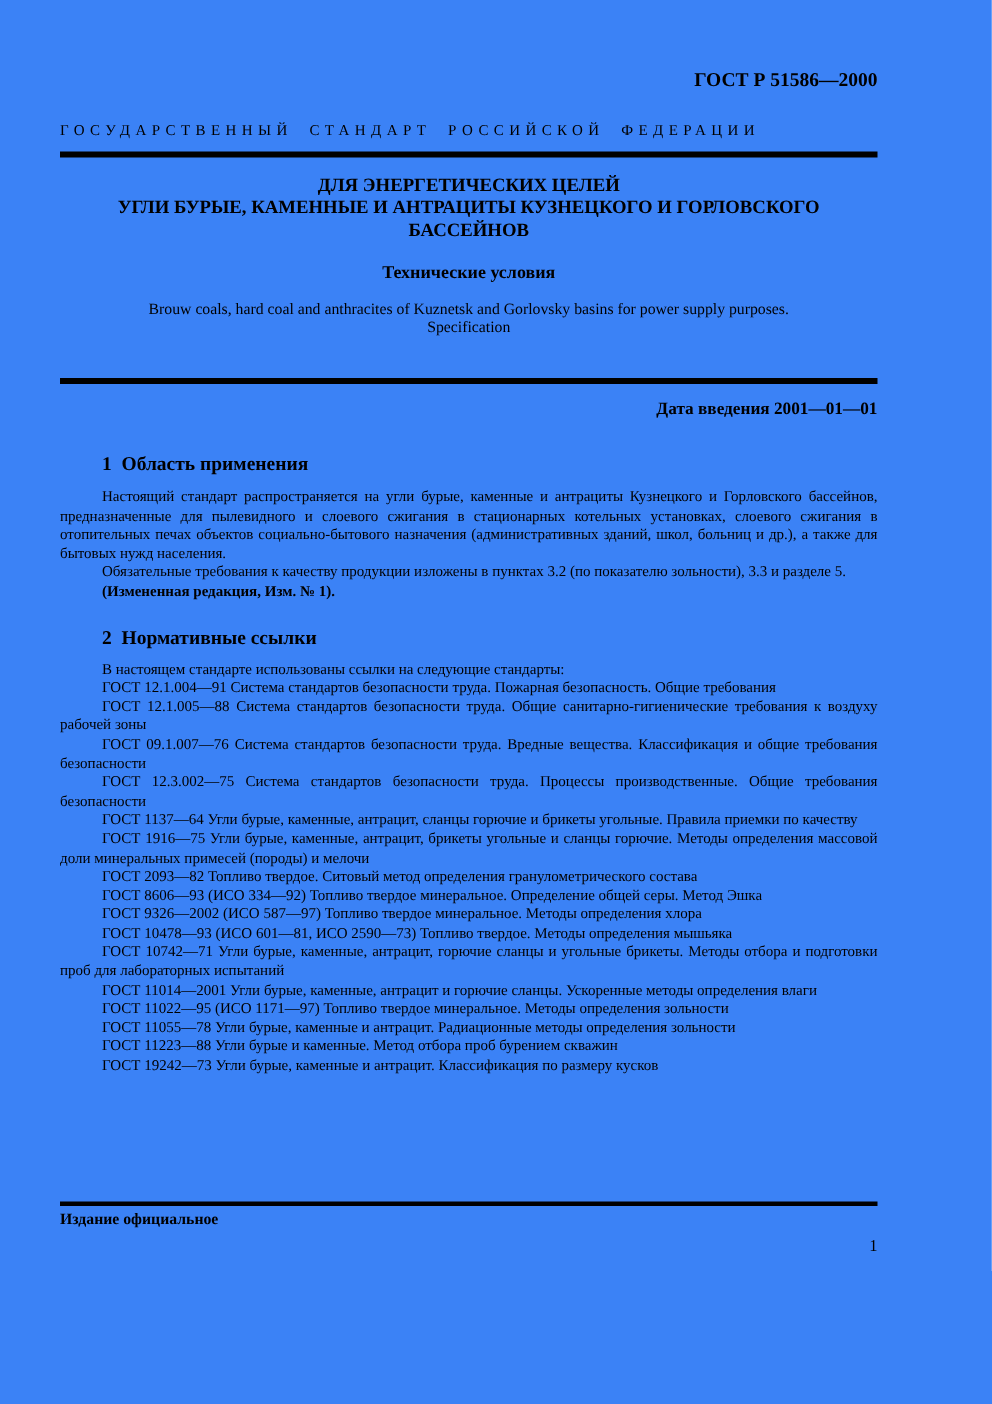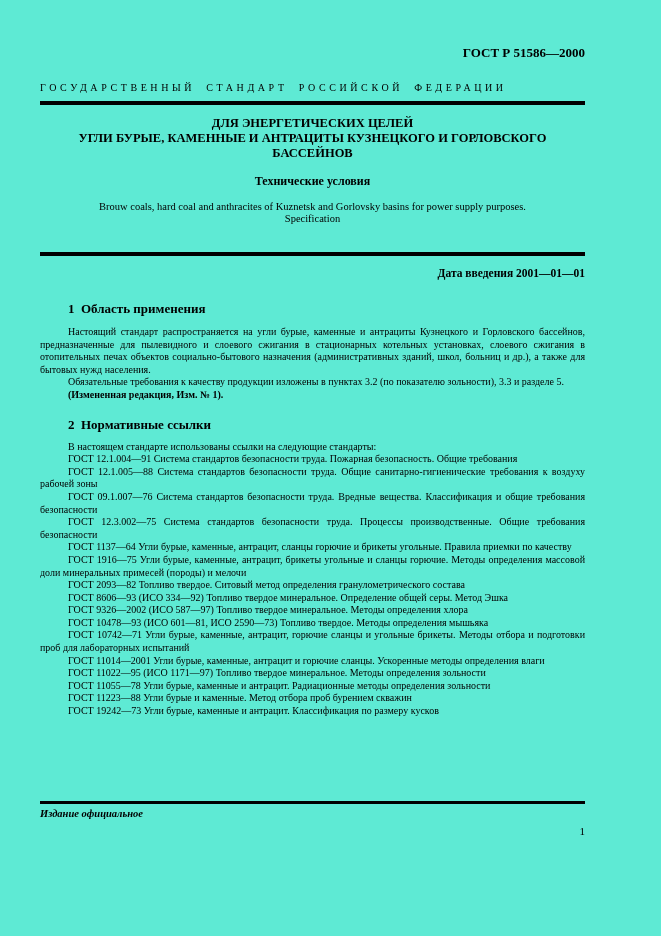--- a/index.html
+++ b/index.html
@@ -6,21 +6,21 @@
   body {
     width: 661px; height: 936px;
     background: #ffffff;
     font-family: "Liberation Serif", "DejaVu Serif", serif;
     color: #000000;
     -webkit-font-smoothing: antialiased;
   }
   .page {
     position: relative;
     width: 661px; height: 936px;
-    background: #5eead4;
+    background: #3b82f6;
     overflow: hidden;
   }
   .content {
     position: absolute;
     left: 40px; top: 0;
     width: 545px;
   }
   .doc-number {
     margin-top: 46px;
     text-align: right;
@@ -95,21 +95,20 @@
     top: 801px;
     height: 3px;
     background: #000000;
   }
   .official-edition {
     position: absolute;
     left: 40px; top: 808px;
     font-weight: bold;
     font-size: 10.5px;
     line-height: 12px;
-    font-style: italic;
   }
   .page-number {
     position: absolute;
     left: 40px; width: 545px;
     top: 825px;
     text-align: right;
     font-size: 11px;
     line-height: 12px;
   }
 </style>

